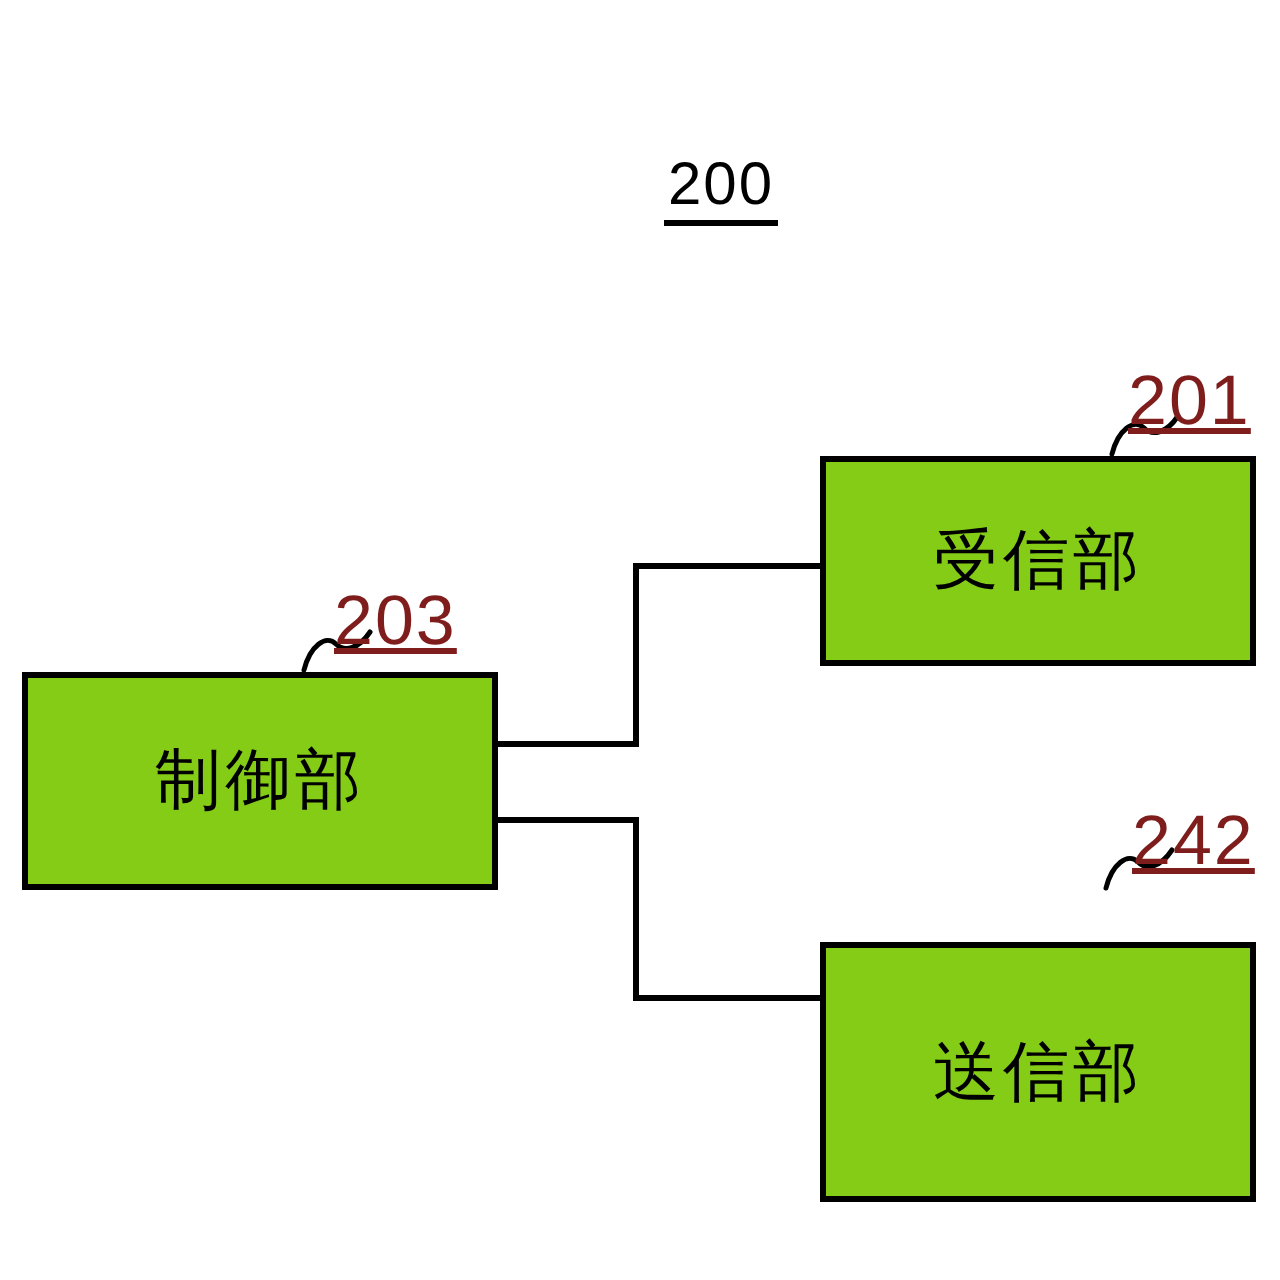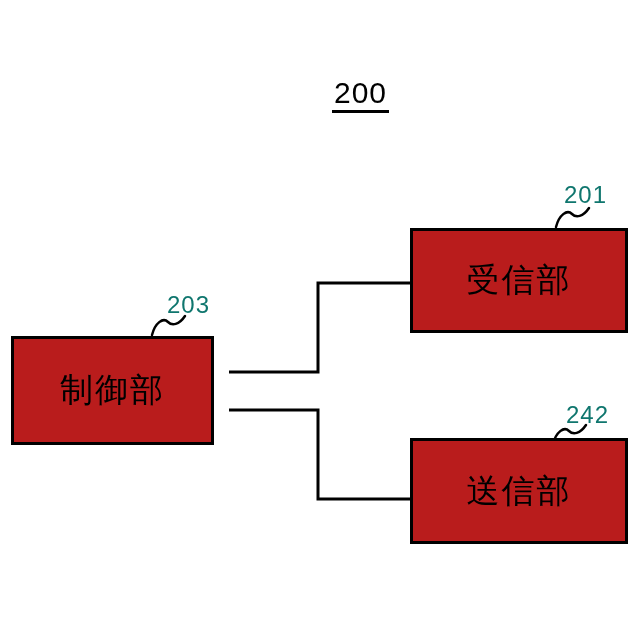--- a/index.html
+++ b/index.html
@@ -34,41 +34,42 @@
   }
   .figure-number span {
     display: inline-block;
     padding: 0 2px 1px 2px;
     border-bottom: 3px solid #000000;
   }
   .block {
     position: absolute;
     box-sizing: border-box;
     border: 3px solid #000000;
-    background: #b91c1c;
+    background: #84cc16;
     display: flex;
     align-items: center;
     justify-content: center;
   }
   .block .block-label {
     font-size: 33px;
     color: #000000;
     letter-spacing: 2px;
     white-space: nowrap;
   }
-  .block-controller { left: 11px;  top: 336px; width: 203px; height: 109px; }
+  .block-controller { left: 11px;  top: 336px; width: 238px; height: 109px; }
   .block-receiver   { left: 410px; top: 228px; width: 218px; height: 105px; }
-  .block-transmitter{ left: 410px; top: 438px; width: 218px; height: 106px; }
+  .block-transmitter{ left: 410px; top: 471px; width: 218px; height: 130px; }
   .ref-number {
     position: absolute;
-    font-size: 24px;
+    font-size: 35px;
     line-height: 1;
-    color: #0f766e;
+    color: #7f1d1d;
     letter-spacing: 1px;
     white-space: nowrap;
+    text-decoration: underline;
   }
   .ref-receiver    { left: 564px; top: 183px; }
   .ref-transmitter { left: 566px; top: 403px; }
   .ref-controller  { left: 167px; top: 293px; text-align: right; }
 </style>
 </head>
 <body>
 
 <div class="canvas">
 

